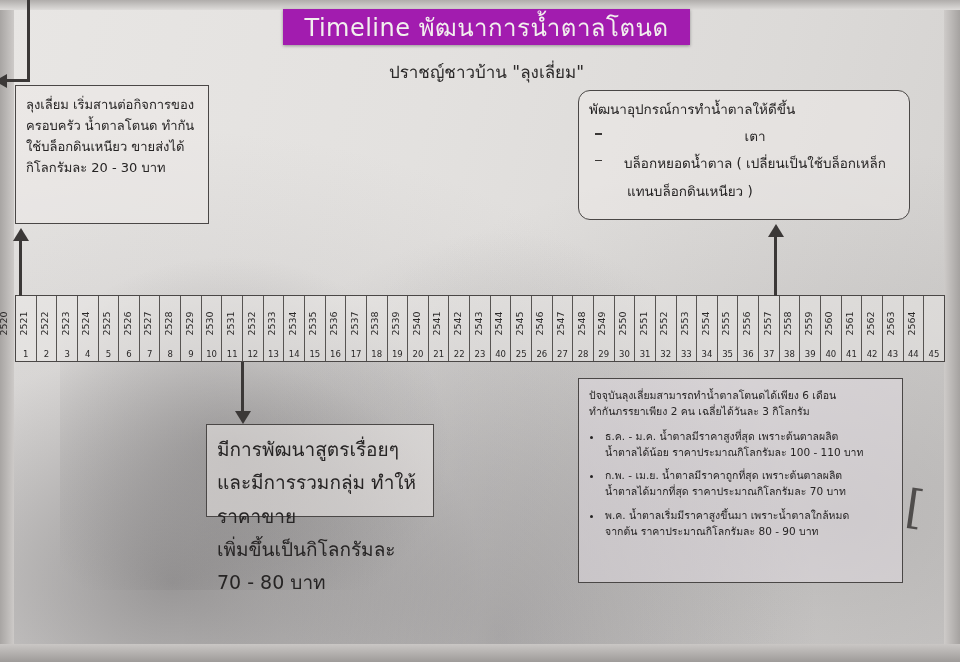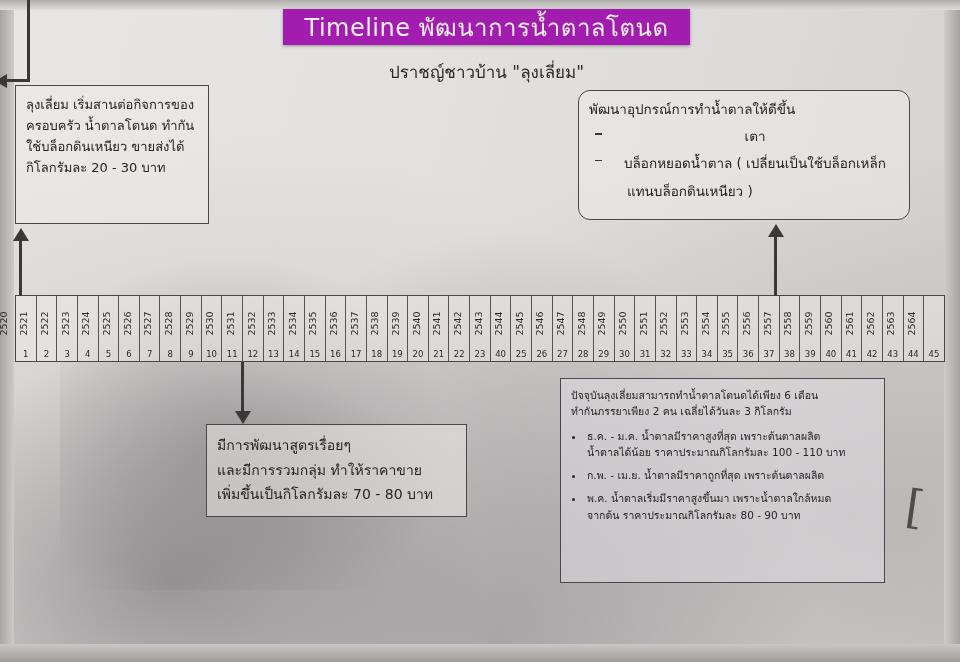--- a/index.html
+++ b/index.html
@@ -55,22 +55,22 @@
     box-sizing:border-box;
     color:#26
 2424;
     color:#262424;
     font-size:13.5px;
     line-height:1.55;
     padding:8px 10px;
   }
   #box-topleft{left:15px;top:85px;width:194px;height:139px;font-size:13px;line-height:1.62;}
   #box-topright{left:578px;top:90px;width:332px;height:130px;font-size:13.5px;border-radius:12px;}
-  #box-bottomleft{left:206px;top:424px;width:261px;height:93px;font-size:14px;line-height:1.75;}
-  #box-bottomright{left:560px;top:378px;width:325px;height:205px;font-size:10.5px;line-height:1.55;
+  #box-bottomleft{left:206px;top:424px;width:228px;height:93px;font-size:19px;line-height:1.75;}
+  #box-bottomright{left:578px;top:378px;width:325px;height:205px;font-size:10.5px;line-height:1.55;
      background:rgba(228,222,228,0.5);}
 
   .bullets{margin:6px 0 7px 0;padding:0;list-style:none;text-align:center;}
   .bullets li{position:relative;padding-left:22px;margin-bottom:6px;}
   .bullets li:before{
     content:"";position:absolute;left:6px;top:7px;width:7px;height:1.6px;background:#3a3736;
   }
   .dots{margin:8px 0 0 14px;padding:0;}
   .dots li{margin-bottom:7px;padding-left:2px;}
   .sub{display:block;}
@@ -381,20 +381,21 @@
 <div class="box" id="box-bottomright">
   <div>ปัจจุบันลุงเลี่ยมสามารถทำน้ำตาลโตนดได้เพียง 6 เดือน</div>
   <div>ทำกันภรรยาเพียง 2 คน เฉลี่ยได้วันละ 3 กิโลกรัม</div>
   <ul class="dots">
     <li>
       <span>ธ.ค. - ม.ค. น้ำตาลมีราคาสูงที่สุด เพราะต้นตาลผลิต</span>
       <span class="sub">น้ำตาลได้น้อย ราคาประมาณกิโลกรัมละ 100 - 110 บาท</span>
     </li>
     <li>
       <span>ก.พ. - เม.ย. น้ำตาลมีราคาถูกที่สุด เพราะต้นตาลผลิต</span>
+      <span class="sub">น้ำตาลได้มากที่สุด ราคาประมาณกิโลกรัมละ 70 บาท</span>
     </li>
     <li>
       <span>พ.ค. น้ำตาลเริ่มมีราคาสูงขึ้นมา เพราะน้ำตาลใกล้หมด</span>
       <span class="sub">จากต้น ราคาประมาณกิโลกรัมละ 80 - 90 บาท</span>
     </li>
   </ul>
 </div>
 
 <div id="hand-mark">[</div>
 

